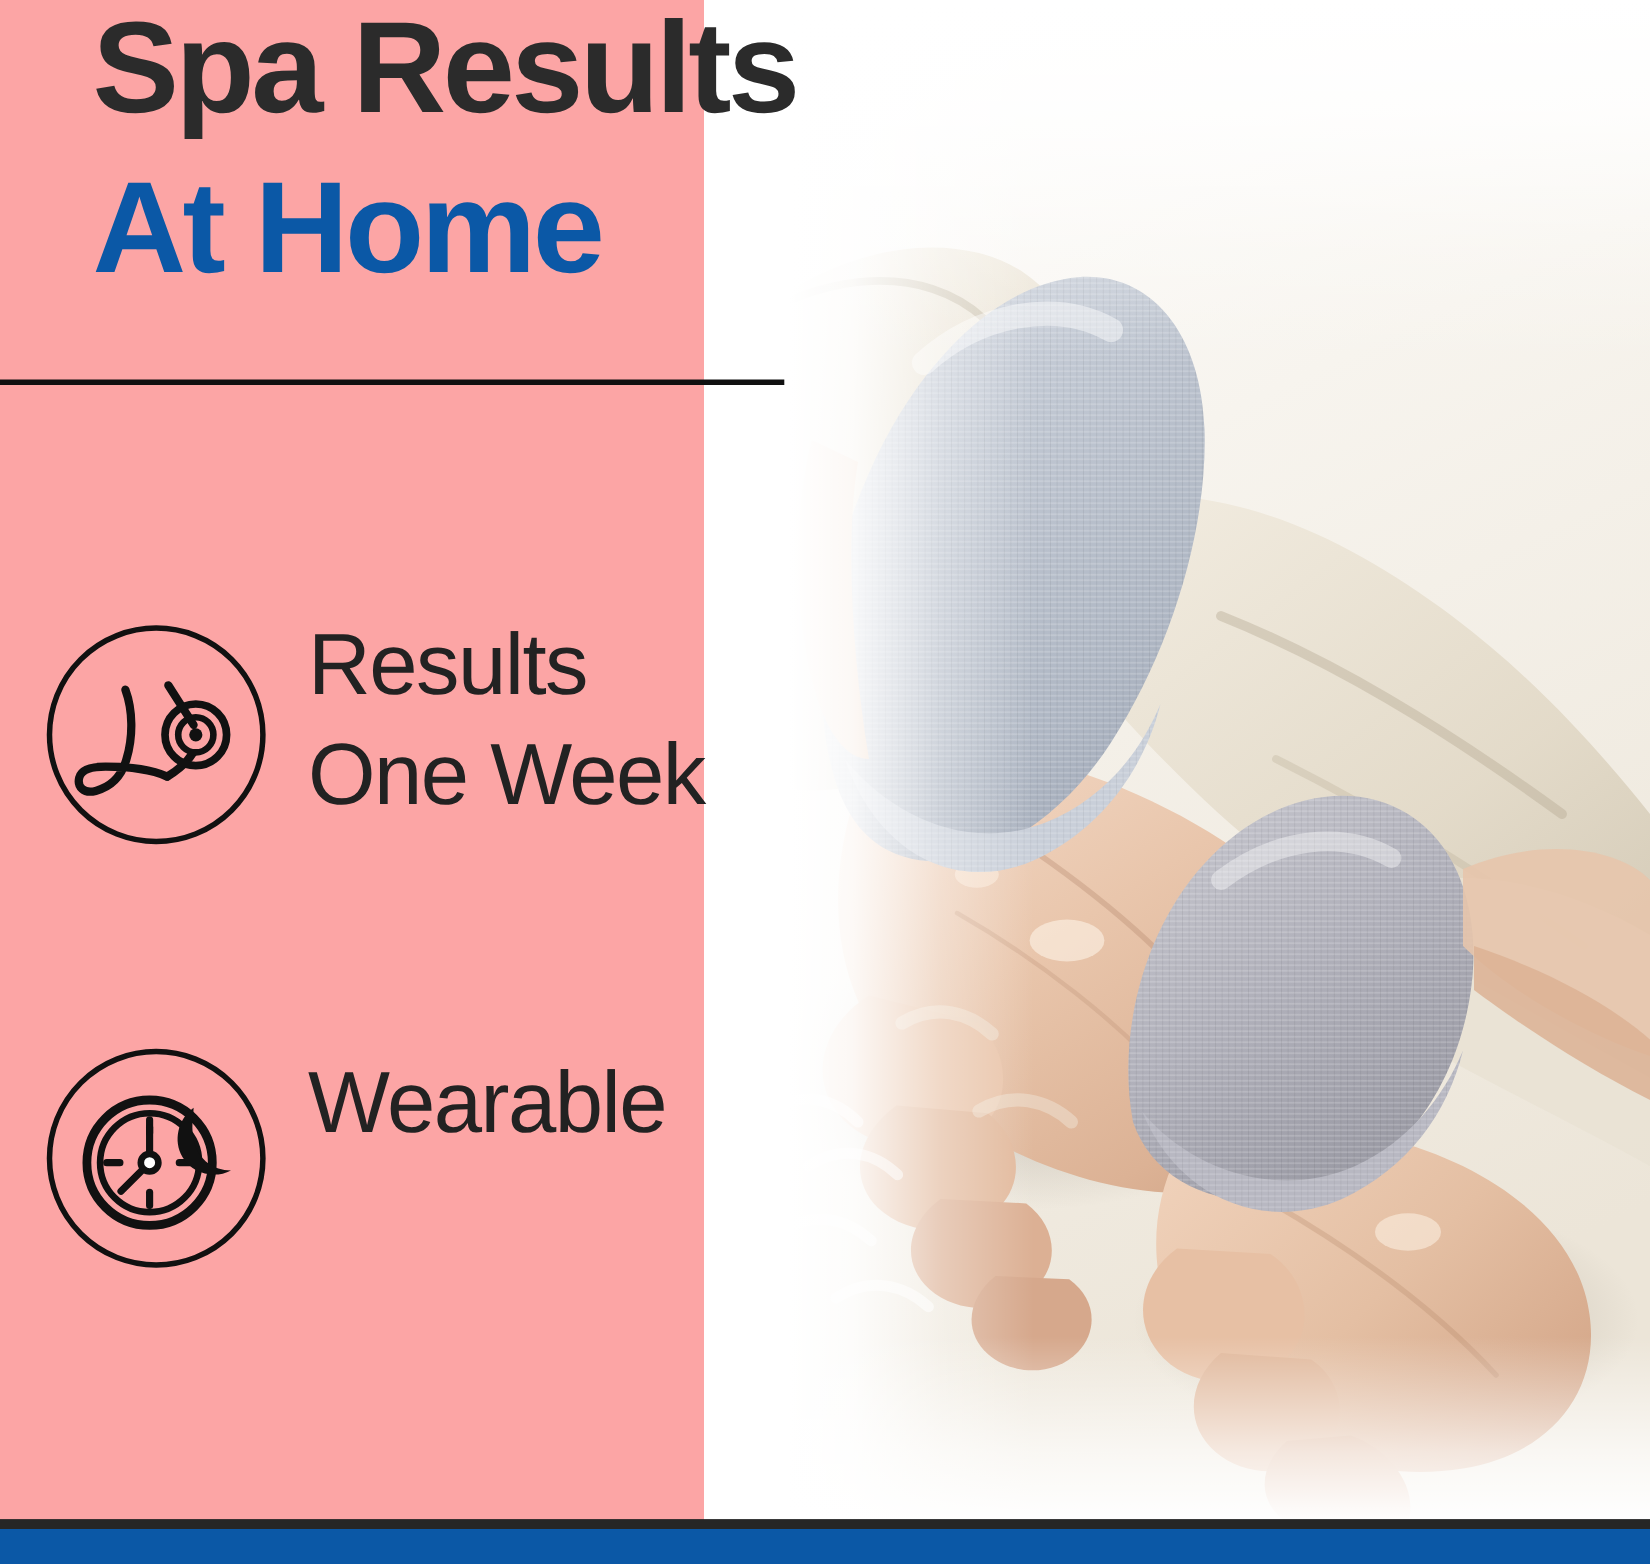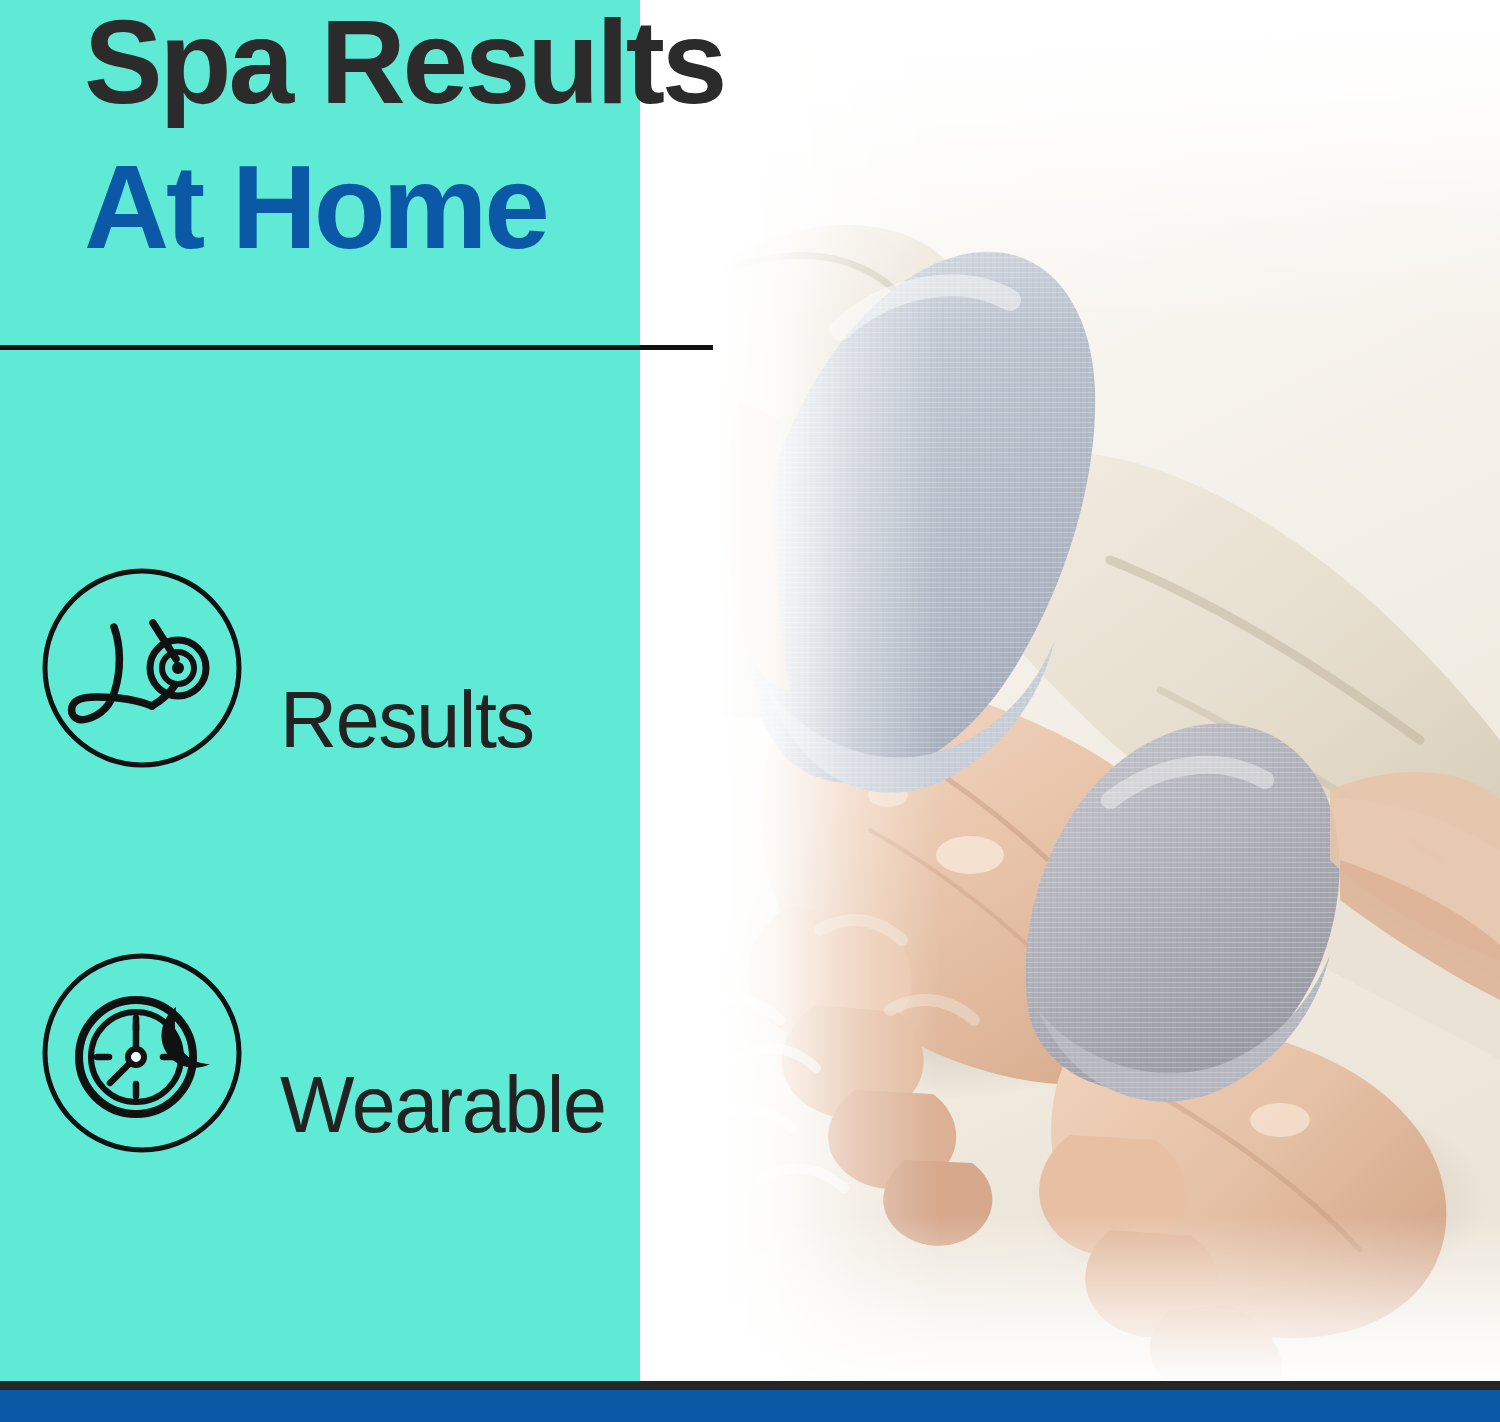--- a/index.html
+++ b/index.html
@@ -7,21 +7,21 @@
     padding: 0;
     background: #ffffff;
   }
   body {
     font-family: "Liberation Sans", sans-serif;
   }
   #page {
     position: relative;
     width: 1500px;
     height: 1422px;
-    background: #5eead4;
+    background: #fca5a5;
     overflow: hidden;
   }
 
   
   .photo-layer {
     position: absolute;
     left: 640px;
     top: 0px;
     width: 860px;
     height: 1385px;
@@ -78,21 +78,21 @@
     width: 713px;
     height: 5px;
     background: #111111;
     z-index: 5;
   }
 
   
   .feature {
     position: absolute;
     display: flex;
-    align-items: flex-end;
+    align-items: flex-start;
     z-index: 6;
   }
   .feature-1 { left: 40px; top: 566px; }
   .feature-2 { left: 40px; top: 951px; }
 
   .icon-circle {
     flex: 0 0 auto;
     width: 204px;
     height: 204px;
   }
@@ -279,20 +279,21 @@
 
         <path d="M113 57 L136 93" fill="none" stroke="#111111" stroke-width="7.5" stroke-linecap="round"></path>
 
         <circle cx="138" cy="102" r="28" fill="none" stroke="#111111" stroke-width="7"></circle>
         <circle cx="138" cy="102" r="16" fill="none" stroke="#111111" stroke-width="6"></circle>
         <circle cx="138" cy="102" r="6" fill="#111111"></circle>
       </svg>
     </div>
     <div class="feature-text">
       <span class="tline">Results</span>
+      <span class="tline">One Week</span>
     </div>
   </div>
 
   <div class="feature feature-2">
     <div class="icon-circle">
       <svg viewBox="0 0 204 204" xmlns="http://www.w3.org/2000/svg" aria-hidden="true">
         <circle cx="102" cy="102" r="97" fill="none" stroke="#111111" stroke-width="5"></circle>
 
         <circle cx="96" cy="106" r="57" fill="none" stroke="#111111" stroke-width="8"></circle>
 

